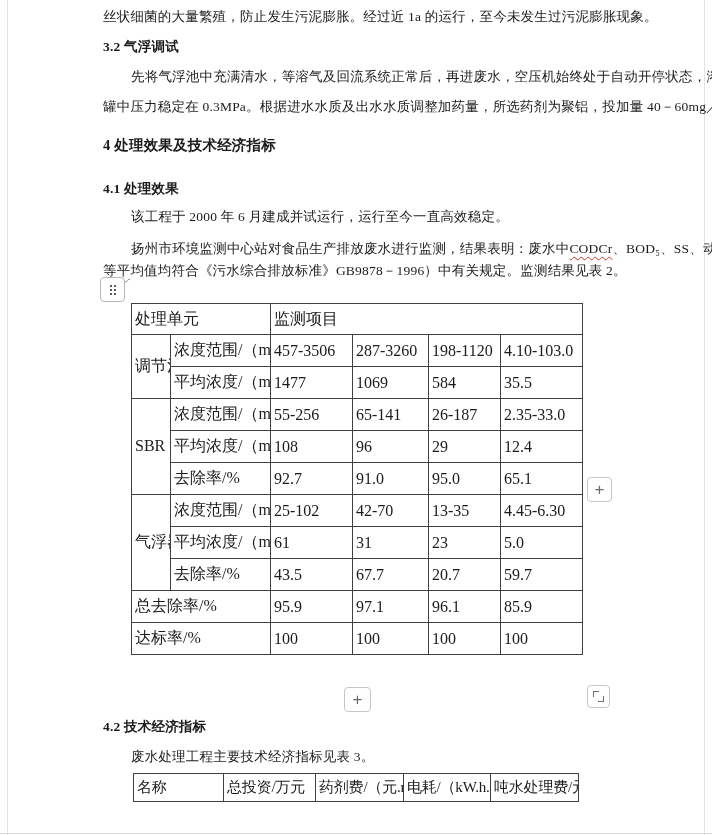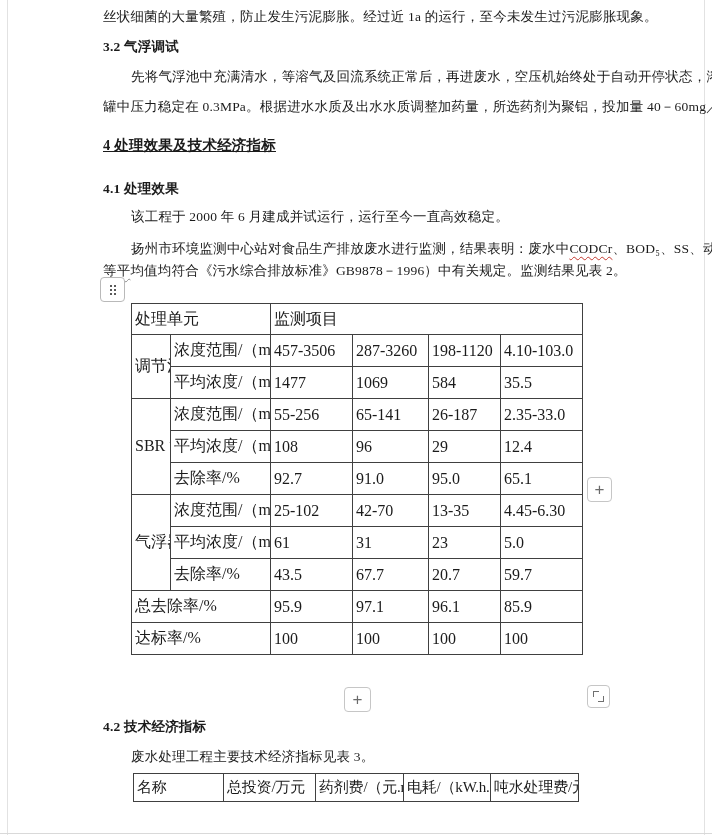--- a/index.html
+++ b/index.html
@@ -6,21 +6,21 @@
   html, body { width: 712px; height: 835px; }
   body {
     position: relative;
     background: #ffffff;
     overflow: hidden;
     font-family: "Liberation Serif", "DejaVu Serif", serif;
     color: #1b1b1b;
   }
   .line { position: absolute; white-space: nowrap; font-size: 13.5px; letter-spacing: 0.2px; }
   .hd   { font-weight: bold; }
-  .hd-lg{ font-size: 14.5px; text-decoration: underline; }
+  .hd-lg{ font-size: 14.5px; }
   .spell-red  { text-decoration: underline wavy #c3392f; text-decoration-thickness: 1px; text-underline-offset: 3px; margin-top: 12px; }
   .spell-grey { text-decoration: underline wavy #8a8a8a; text-decoration-thickness: 1px; text-underline-offset: 3px; }
 
   .page-edge-v { position: absolute; top: 0; width: 1px; height: 835px; background: #e2e2e2; }
   .page-edge-b { position: absolute; left: 0; top: 833px; width: 712px; height: 1px; background: #d9d9d9; }
 
   
   .tbl-wrap { position: absolute; }
   .tbl-title {
     border: 1px dashed #c4c4c4; border-bottom: none;

